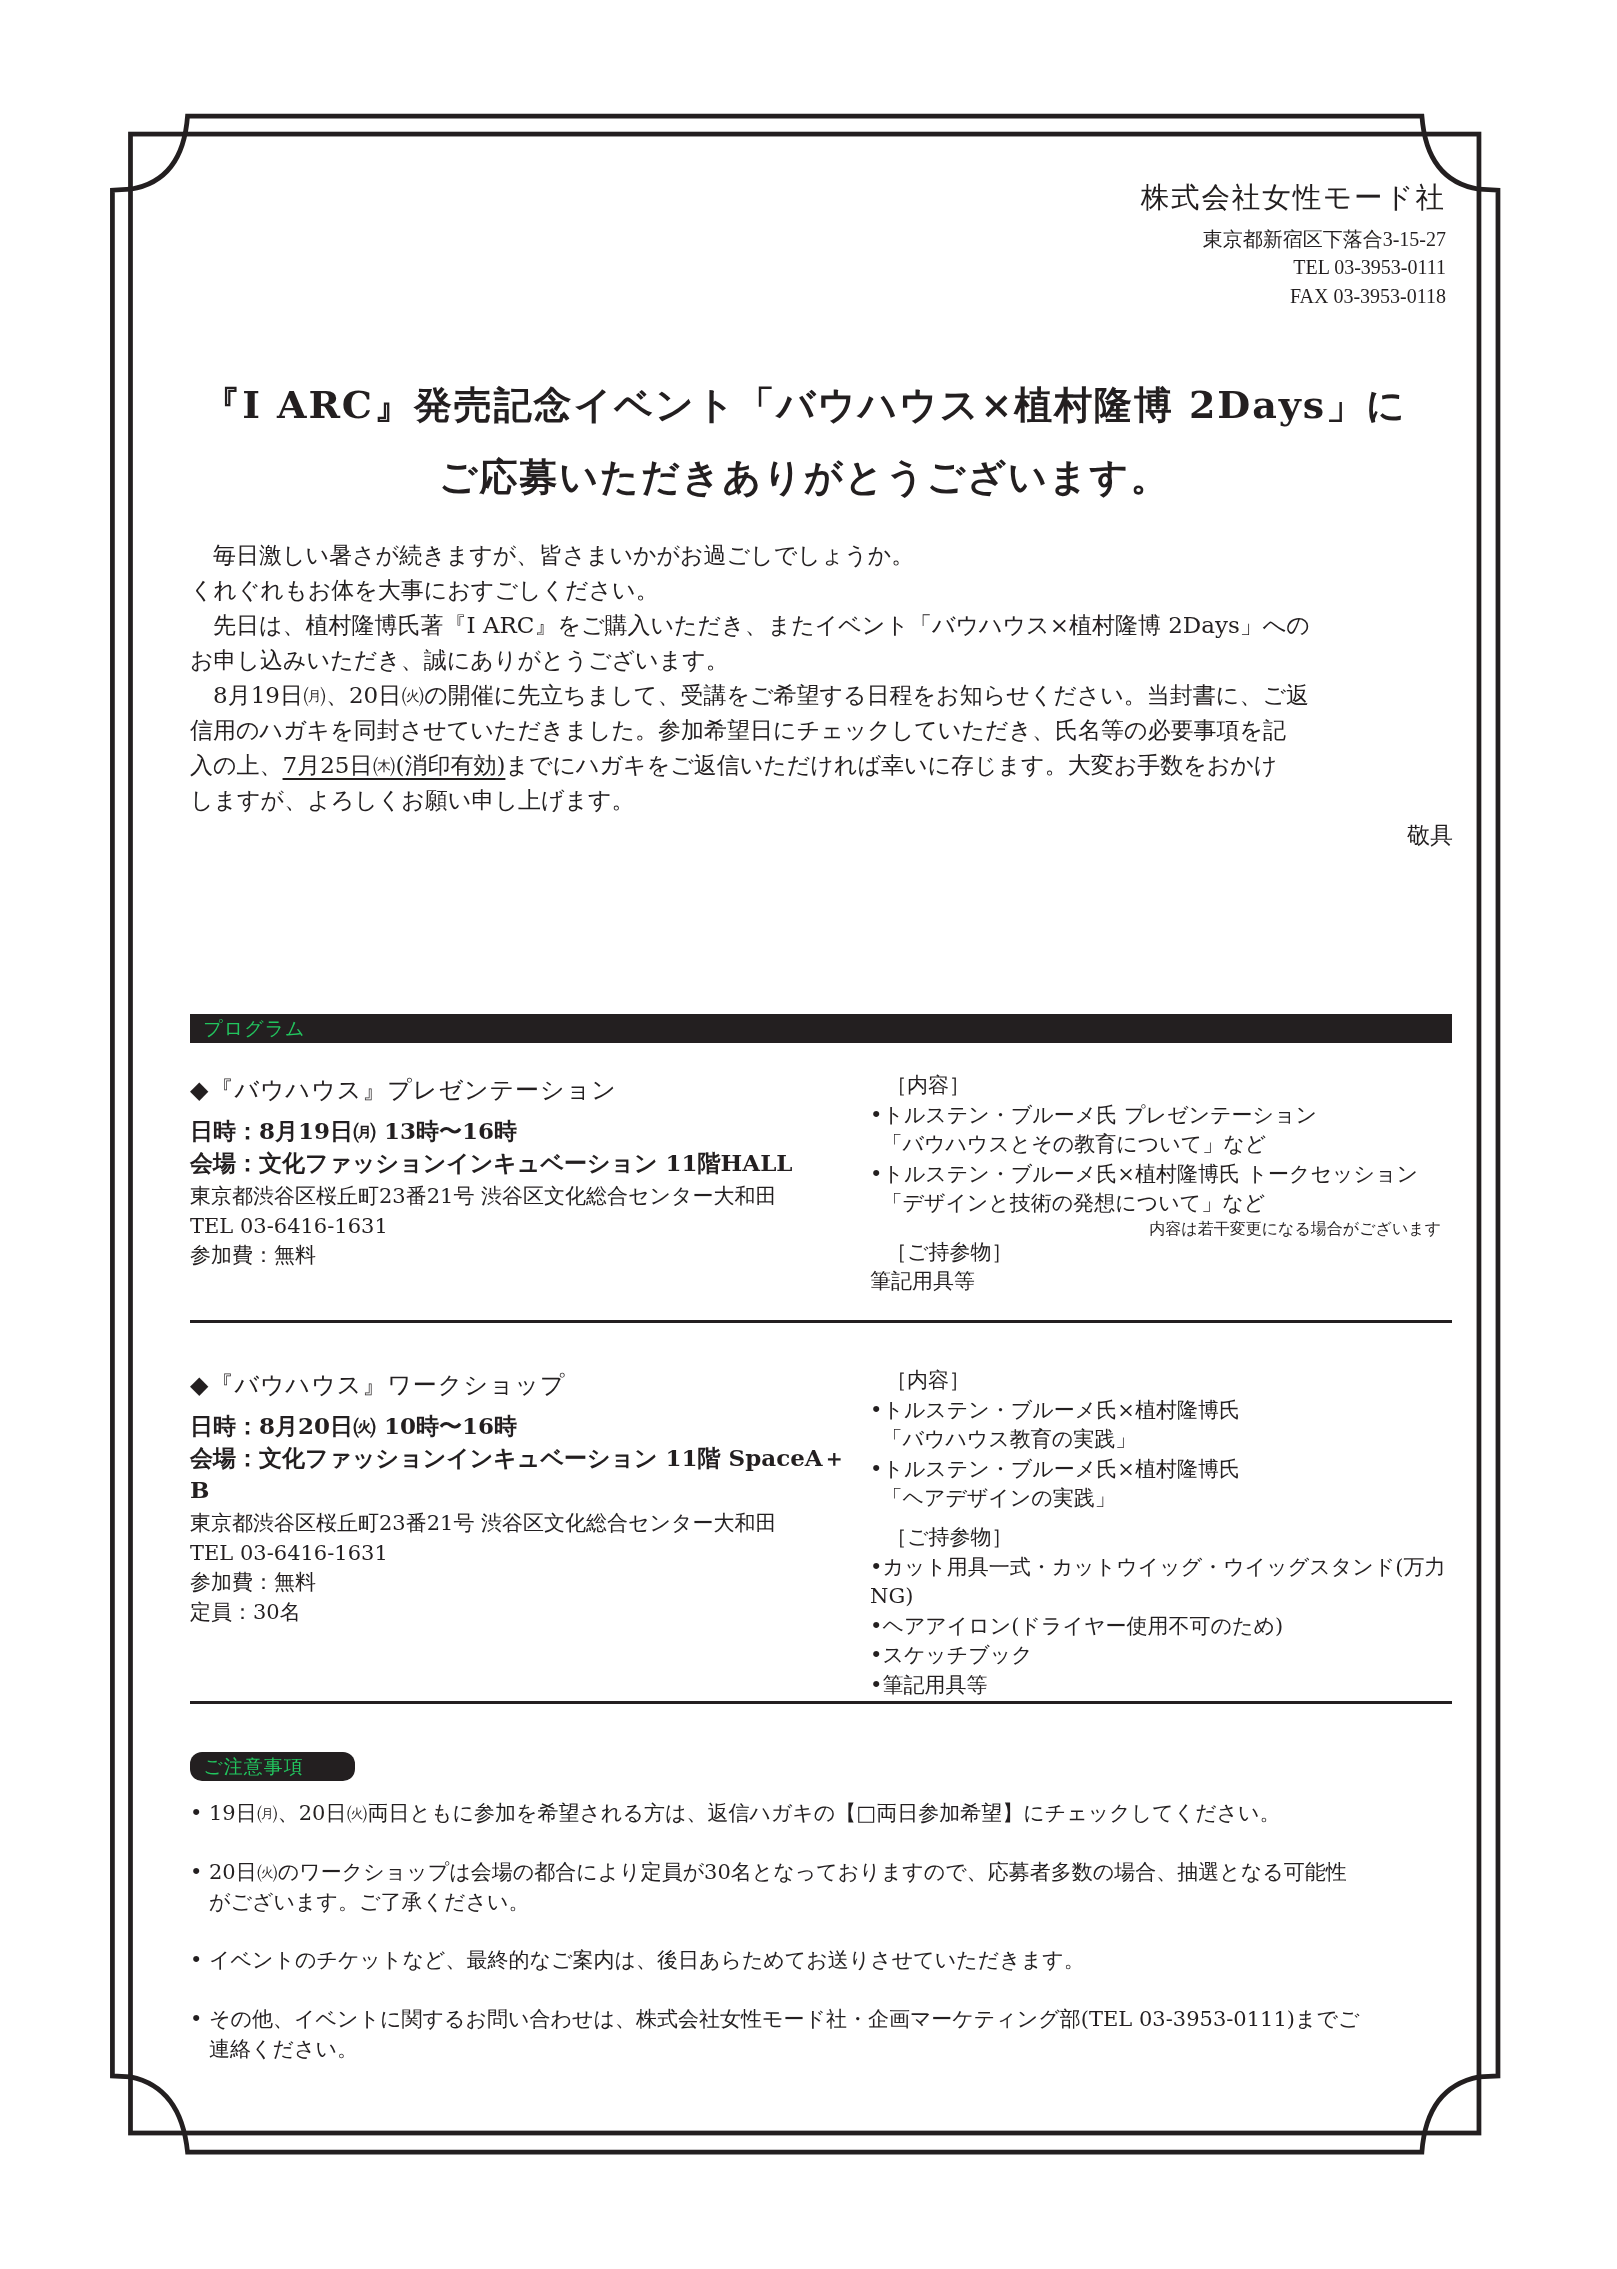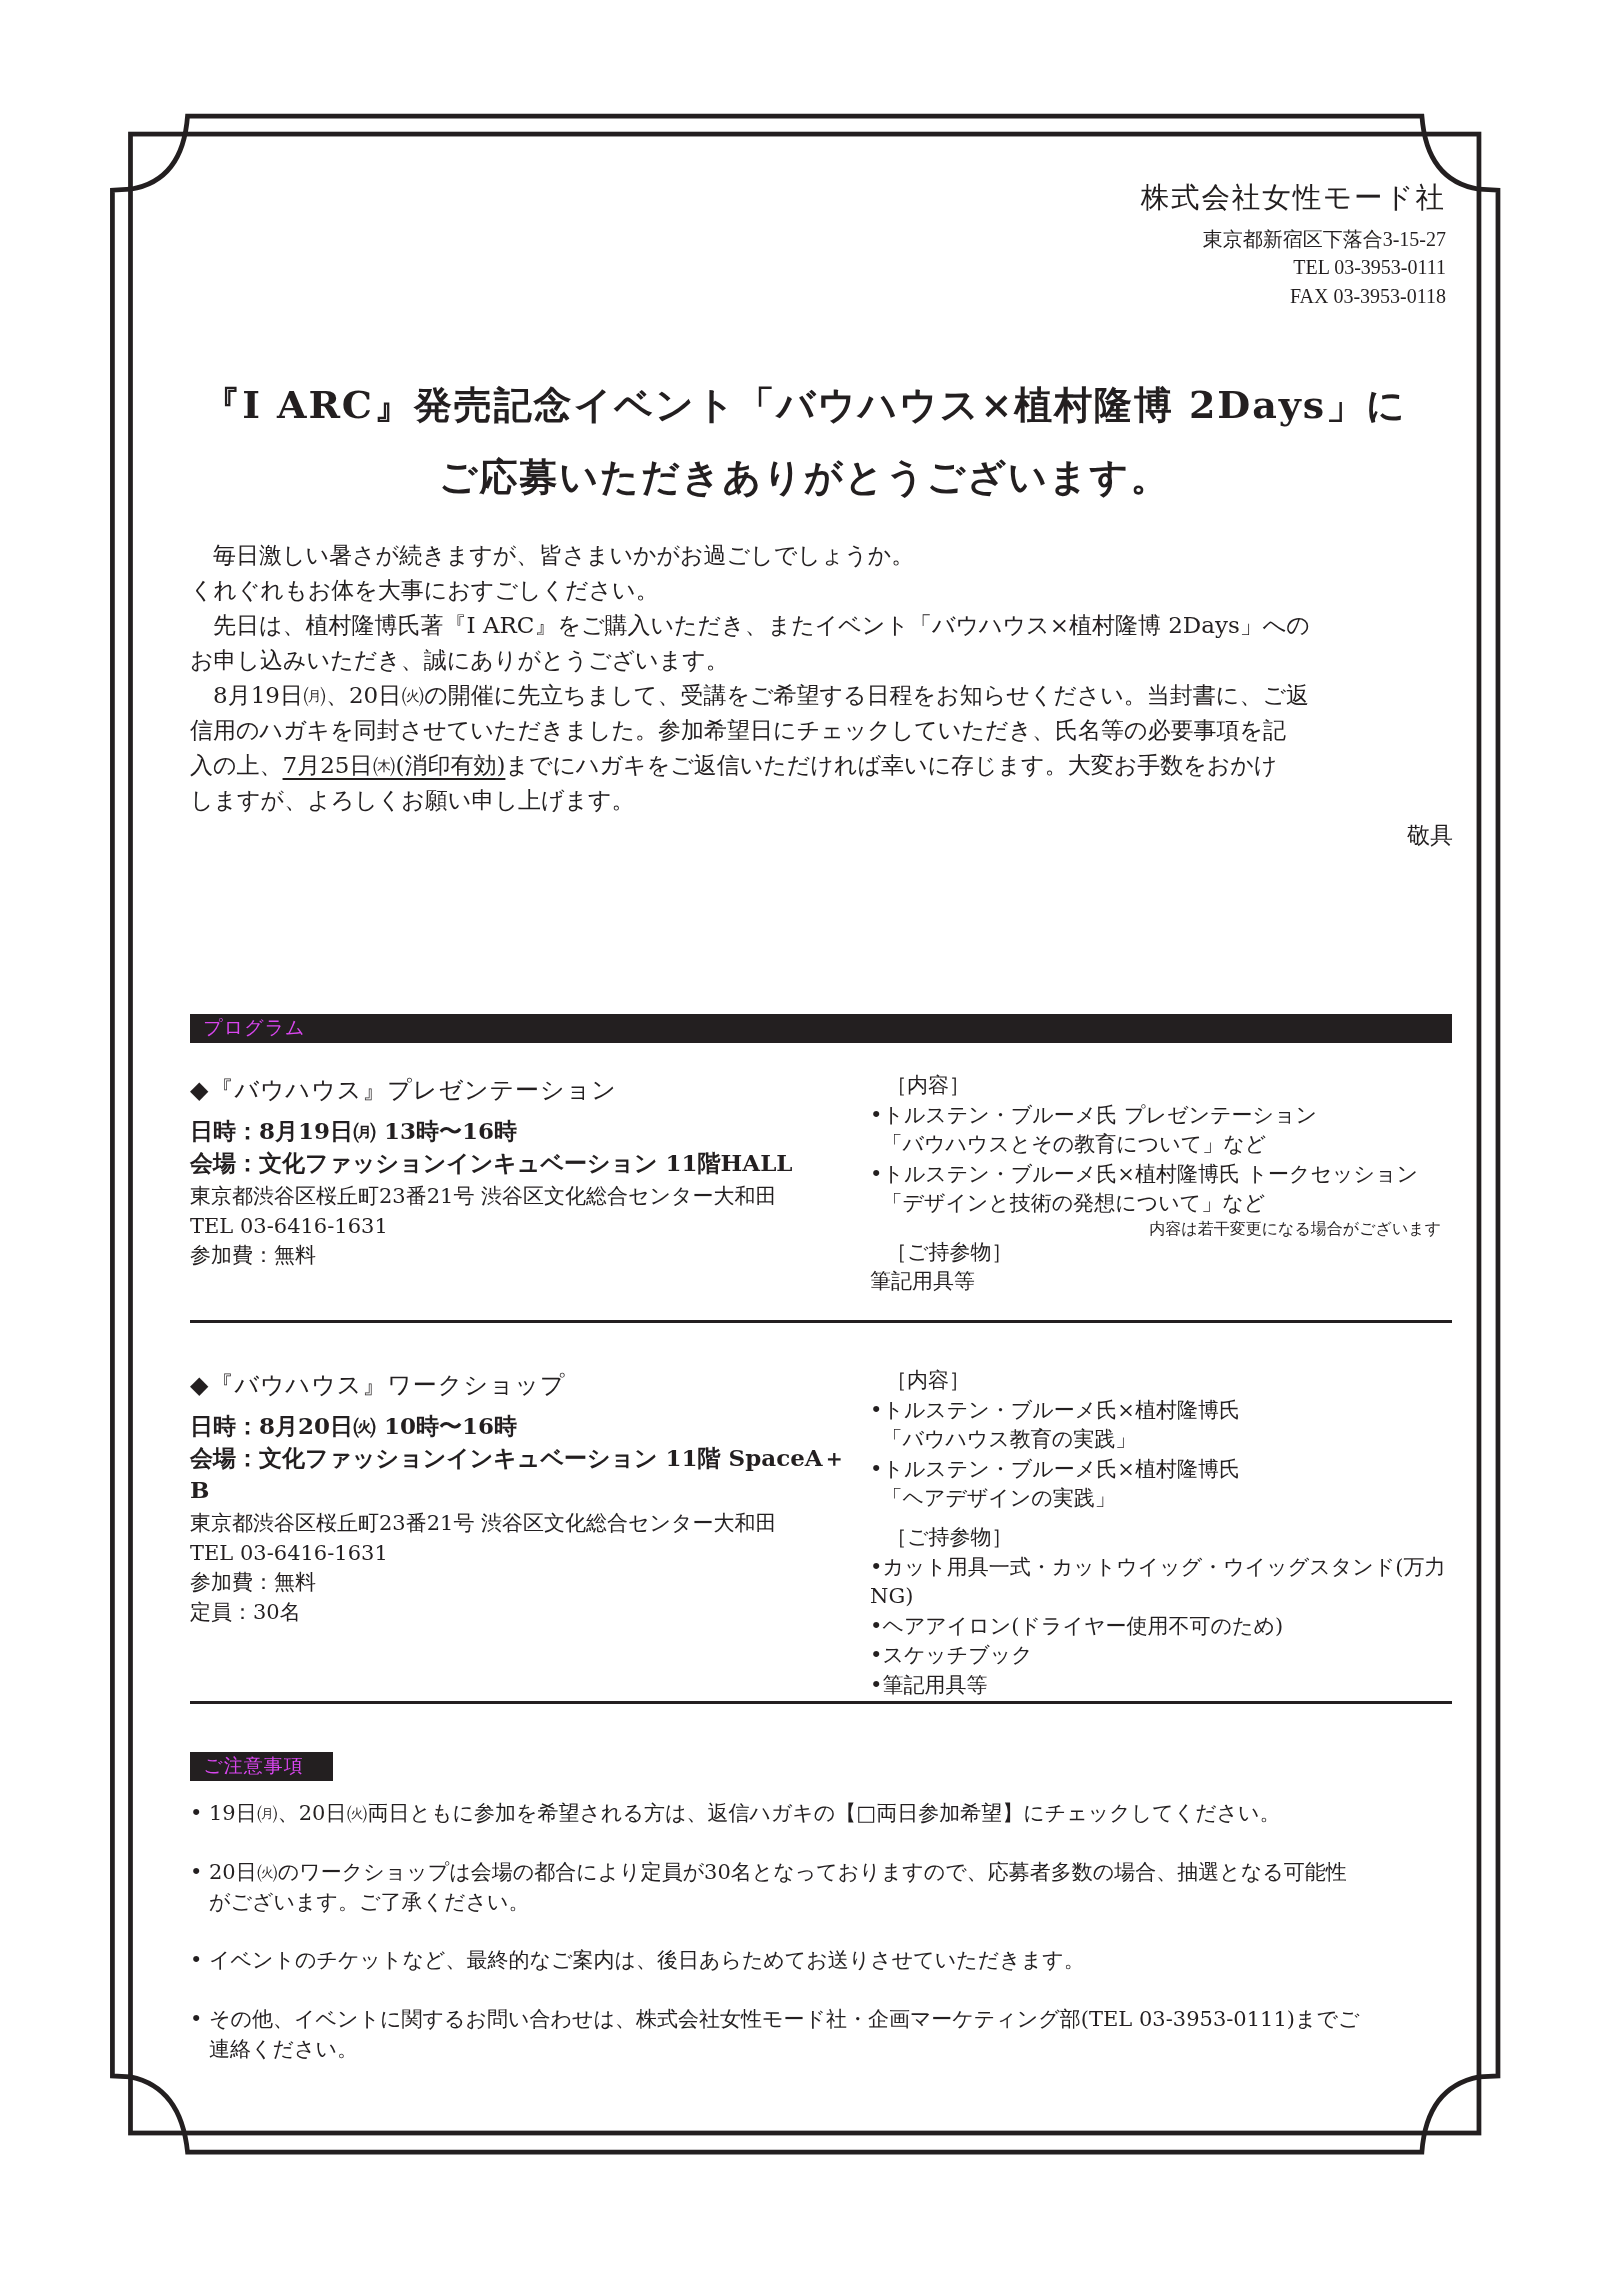--- a/index.html
+++ b/index.html
@@ -10,23 +10,23 @@
   .company { right: 172px; top: 177px; text-align: right; }
   .company .name { font-size: 28.5px; letter-spacing: 1.9px; line-height: 42px; margin-bottom: 5.7px; }
   .company .line { font-size: 20px; line-height: 28.5px; font-family: "Liberation Serif", serif; }
   .title { left: 130px; width: 1349px; top: 369px; text-align: center; font-weight: bold;
            font-size: 38px; line-height: 72px; letter-spacing: 1.9px; }
   .body-text { left: 190px; width: 1263px; top: 538px; font-size: 23px; line-height: 35px; }
   .body-text p { margin: 0; }
   .indent { text-indent: 1em; }
   .underline { text-decoration: underline; text-decoration-thickness: 1.9px; text-underline-offset: 4.8px; }
   .closing { text-align: right; }
-  .bar { background: #231f20; color: #d946ef; font-size: 19px; line-height: 28.5px; height: 28.5px; padding-left: 13.3px; box-sizing: border-box; letter-spacing: 1px; font-family: Liberation Serif, serif; }
+  .bar { background: #231f20; color: #22c55e; font-size: 19px; line-height: 28.5px; height: 28.5px; padding-left: 13.3px; box-sizing: border-box; letter-spacing: 1px; }
   .bar-program { left: 190px; top: 1014px; width: 1262px; }
-  .bar-notes { left: 190px; top: 1752px; width: 143px; }
+  .bar-notes { left: 190px; top: 1752px; width: 165px; border-radius: 12px; }
   .section { left: 190px; width: 1262px; }
   .col-left { position: absolute; left: 0; top: 0; width: 666px; }
   .col-right { position: absolute; left: 680px; top: 0; width: 590px; }
   .ev-title { font-size: 24px; line-height: 38px; letter-spacing: 1px; }
   .ev-strong { font-size: 23px; line-height: 32px; font-weight: bold; }
   .ev-line { font-size: 21px; line-height: 29.5px; }
   .ev-sep { height: 5.7px; }
   .r-head { font-size: 21px; line-height: 29.5px; margin-left: 16px; }
   .r-item { font-size: 21px; line-height: 29.5px; }
   .r-sub { font-size: 21px; line-height: 29.5px; padding-left: 11.4px; }

